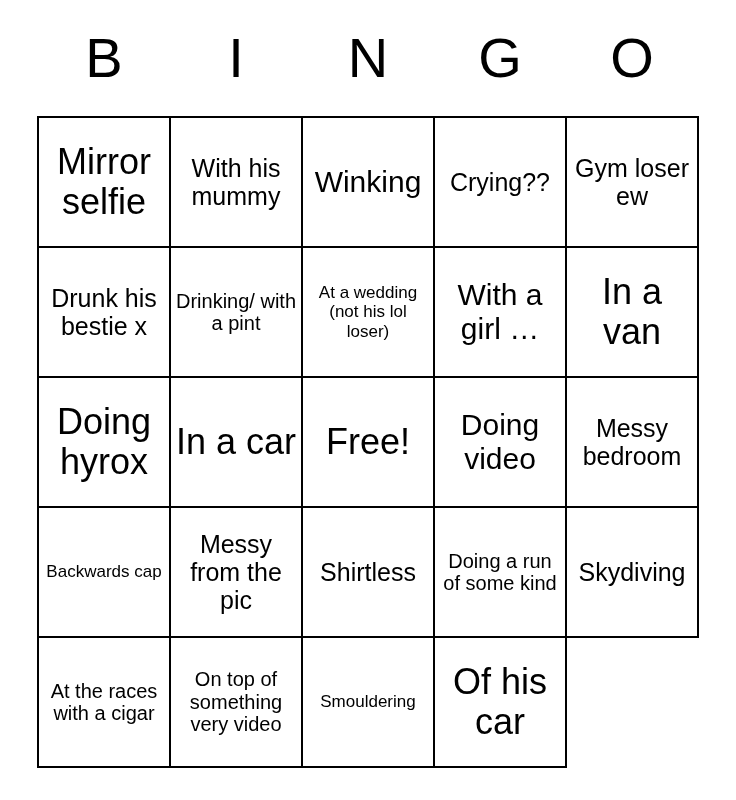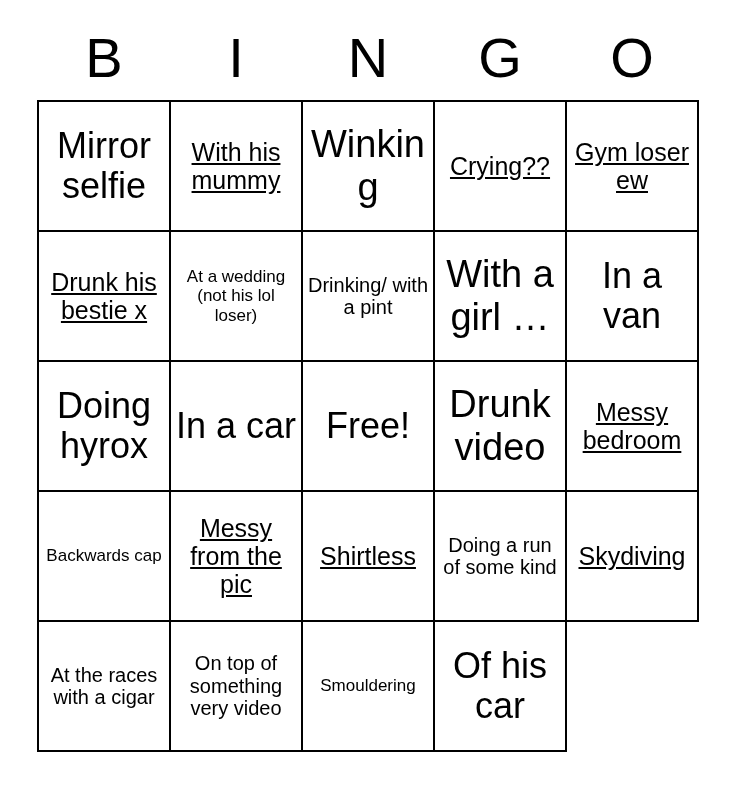--- a/index.html
+++ b/index.html
@@ -34,21 +34,21 @@
   .header-letter {
     font-size: 56px;
     line-height: 64px;
     font-weight: 400;
     letter-spacing: 0px;
     color: #000;
     font-family: "Liberation Sans", sans-serif;
   }
   .grid {
     width: 660px;
-    margin-top: 10px;
+    margin-top: 26px;
     border-left: 2px solid #000;
     border-top: 2px solid #000;
     display: grid;
     grid-template-columns: repeat(5, 1fr);
     grid-template-rows: repeat(5, 130px);
     background: #fff;
   }
   .cell {
     border-right: 2px solid #000;
     border-bottom: 2px solid #000;
@@ -61,22 +61,22 @@
     overflow: hidden;
   }
   .cell span {
     display: block;
     width: 100%;
     line-height: 1.12;
     word-wrap: break-word;
   }
   
   .fs-xl span { font-size: 36px; }
-  .fs-lg span { font-size: 38px; }
-  .fs-md span { font-size: 25px; text-decoration: underline; }
+  .fs-lg span { font-size: 30px; }
+  .fs-md span { font-size: 25px; }
   .fs-sm span { font-size: 20px; }
   .fs-xs span { font-size: 17px; }
 </style>
 </head>
 <body>
 
 <div class="board">
 
   <div class="header-row">
     <div class="header-letter">B</div>
@@ -100,44 +100,44 @@
     <div class="cell fs-md">
         <span>Crying??</span>
       </div>
     <div class="cell fs-md">
         <span>Gym loser ew</span>
       </div>
 
     <div class="cell fs-md">
         <span>Drunk his bestie x</span>
       </div>
+    <div class="cell fs-sm">
+        <span>Drinking/ with a pint</span>
+      </div>
     <div class="cell fs-xs">
         <span>At a wedding (not his lol loser)</span>
-      </div>
-    <div class="cell fs-sm">
-        <span>Drinking/ with a pint</span>
       </div>
     <div class="cell fs-lg">
         <span>With a girl …</span>
       </div>
     <div class="cell fs-xl">
         <span>In a van</span>
       </div>
 
     <div class="cell fs-xl">
         <span>Doing hyrox</span>
       </div>
     <div class="cell fs-xl">
         <span>In a car</span>
       </div>
     <div class="cell fs-xl">
         <span>Free!</span>
       </div>
     <div class="cell fs-lg">
-        <span>Drunk video</span>
+        <span>Doing video</span>
       </div>
     <div class="cell fs-md">
         <span>Messy bedroom</span>
       </div>
 
     <div class="cell fs-xs">
         <span>Backwards cap</span>
       </div>
     <div class="cell fs-md">
         <span>Messy from the pic</span>

